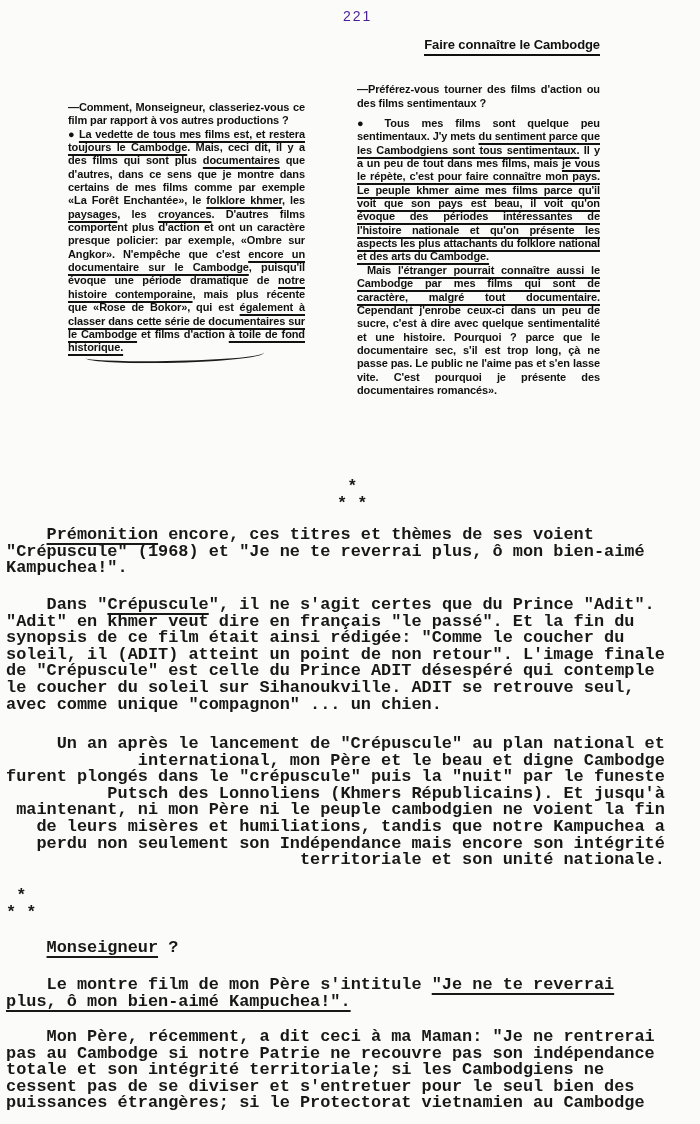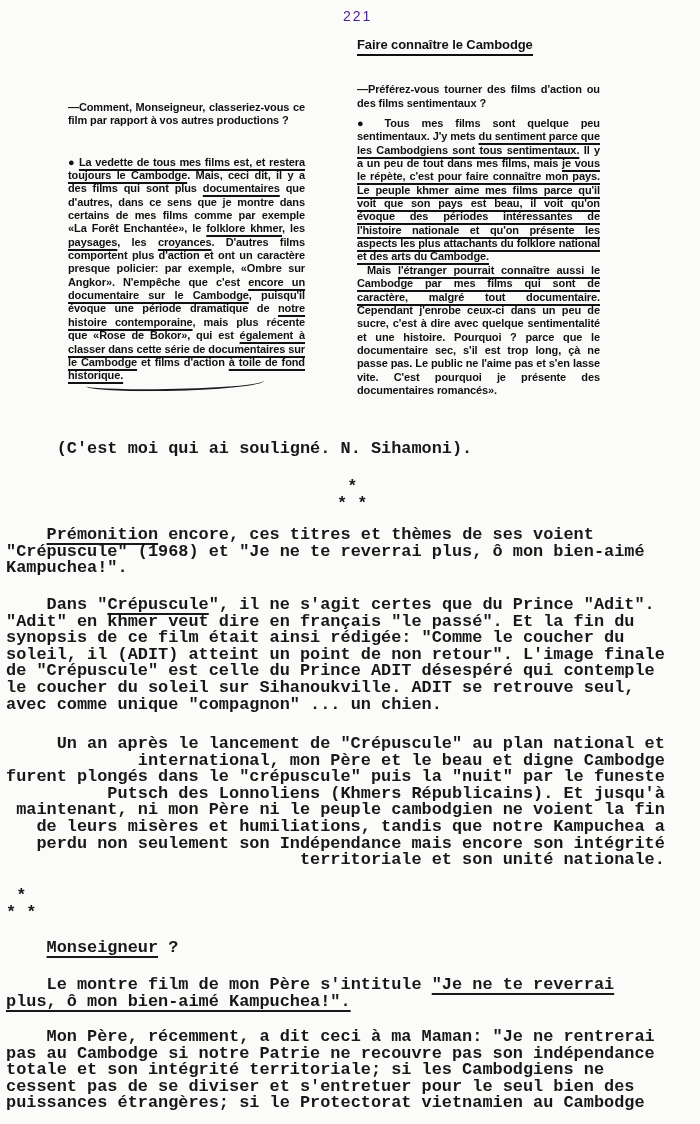--- a/index.html
+++ b/index.html
@@ -24,24 +24,24 @@
     font-weight:700;
     font-size:11px;
     line-height:13.35px;
     letter-spacing:-0.1px;
     text-align:justify;
     color:#111;
   }
   #left-col{left:68px;top:101px;width:237px;}
   #right-col{left:357px;top:38px;width:243px;}
   .col p{margin:0;}
-  .col p.q{margin-bottom:28px;}
+  .col p.q{margin-bottom:0;}
   #right-col p.q{margin-bottom:7px;margin-top:32px;}
   .clip-title{
-    text-align:left;
+    text-align:right;
     font-size:13px;
     margin-bottom:9px;
     white-space:nowrap;
   }
   .tu{border-bottom:2.5px solid #101010;padding-bottom:2px;}
   .indent{text-indent:10px;}
   .col .u{
     text-decoration:underline;
     text-decoration-thickness:2.2px;
     text-underline-offset:2.5px;
@@ -93,21 +93,20 @@
     <div class="flourish"></div>
   </div>
 
   <div class="col" id="right-col">
     <div class="clip-title"><span class="tu">Faire connaître le Cambodge</span></div>
     <p class="q"><span>—Préférez-vous tourner des films d'action ou des films sentimentaux ?</span></p>
     <p class="a"><span>● Tous mes films sont quelque peu sentimentaux. J'y mets </span><span class="u">du sentiment parce que les Cambodgiens sont tous sentimentaux.</span><span> Il y a un peu de tout dans mes films, mais </span><span class="u">je vous le répète, c'est pour faire connaître mon pays. Le peuple khmer aime mes films parce qu'il voit que son pays est beau, il voit qu'on évoque des périodes intéressantes de l'histoire nationale et qu'on présente les aspects les plus attachants du folklore national et des arts du Cambodge.</span></p>
     <p class="a indent"><span>Mais </span><span class="u">l'étranger pourrait connaître aussi le Cambodge par mes films qui sont de caractère, malgré tout documentaire.</span><span> Cependant j'enrobe ceux-ci dans un peu de sucre, c'est à dire avec quelque sentimentalité et une histoire. Pourquoi ? parce que le documentaire sec, s'il est trop long, çà ne passe pas. Le public ne l'aime pas et s'en lasse vite. C'est pourquoi je présente des documentaires romancés».</span></p>
   </div>
 
-  <div class="typed t-note">     (C'est moi qui ai souligné. N. Sihamoni).</div>
 
   <div class="typed t-sep1"><div class="line"> *</div><div class="line">* *</div></div>
 
   <div class="typed t-p1"><div class="line"><span>    </span><span class="u">Prémonition</span><span> encore, ces titres et thèmes de ses voient</span></div><div class="line">"Crépuscule" (1968) et "Je ne te reverrai plus, ô mon bien-aimé</div><div class="line">Kampuchea!".</div></div>
 
   <div class="typed t-p2"><div class="line"><span>    Dans "</span><span class="u">Crépuscule</span><span>", il ne s'agit certes que du Prince "Adit".</span></div><div class="line">"Adit" en khmer veut dire en français "le passé". Et la fin du</div><div class="line">synopsis de ce film était ainsi rédigée: "Comme le coucher du</div><div class="line">soleil, il (ADIT) atteint un point de non retour". L'image finale</div><div class="line">de "Crépuscule" est celle du Prince ADIT désespéré qui contemple</div><div class="line">le coucher du soleil sur Sihanoukville. ADIT se retrouve seul,</div><div class="line">avec comme unique "compagnon" ... un chien.</div></div>
 
   <div class="typed t-p3"><div class="line">    Un an après le lancement de "Crépuscule" au plan national et</div><div class="line">international, mon Père et le beau et digne Cambodge</div><div class="line">furent plongés dans le "crépuscule" puis la "nuit" par le funeste</div><div class="line">Putsch des Lonnoliens (Khmers Républicains). Et jusqu'à</div><div class="line">maintenant, ni mon Père ni le peuple cambodgien ne voient la fin</div><div class="line">de leurs misères et humiliations, tandis que notre Kampuchea a</div><div class="line">perdu non seulement son Indépendance mais encore son intégrité</div><div class="line">territoriale et son unité nationale.</div></div>
 
   <div class="typed t-sep2"><div class="line"> *</div><div class="line">* *</div></div>

